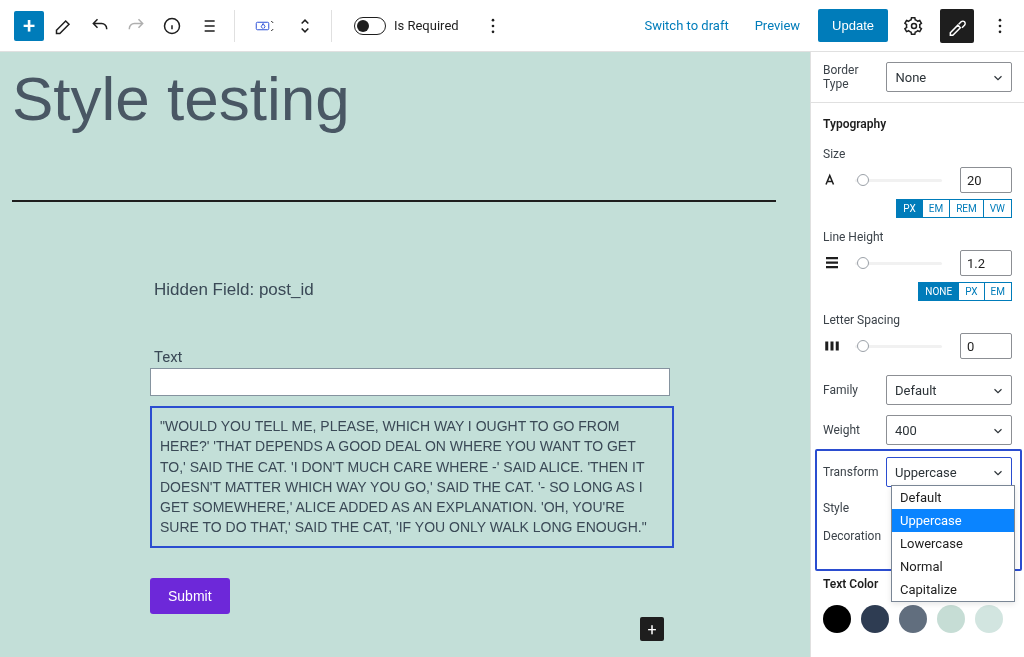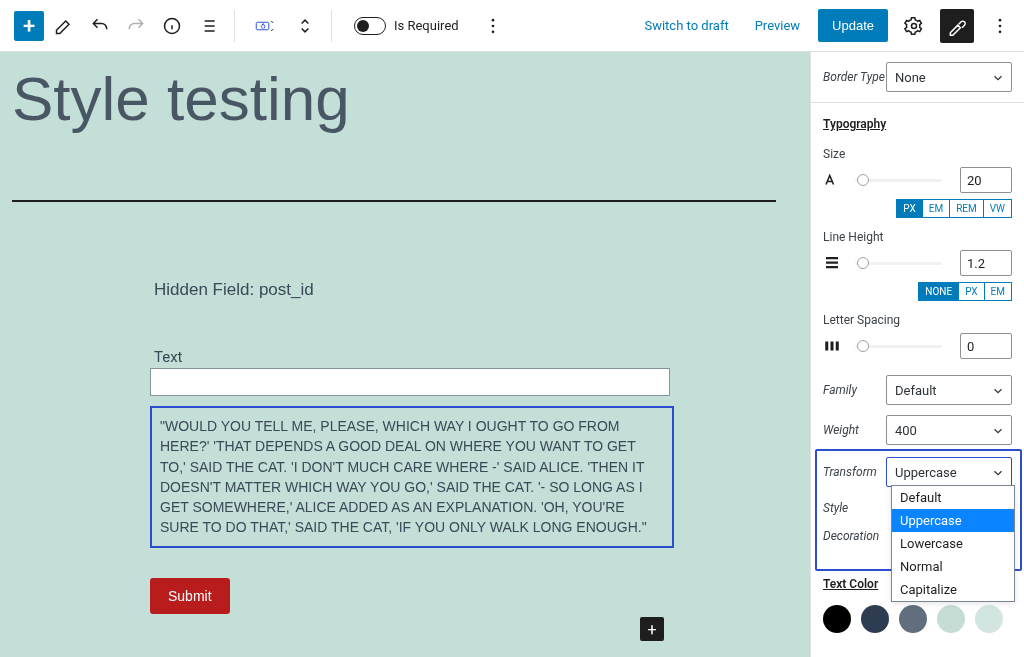--- a/index.html
+++ b/index.html
@@ -35,28 +35,28 @@
   .sidebar{width:214px;border-left:1px solid var(--sidebar-border);padding:12px 0 0 0;overflow:visible;font-size:12px;position:relative;}
 
   
   .page-title{font-family:"Segoe UI Light","Segoe UI",sans-serif;font-weight:300;font-size:62px;line-height:1;color:var(--title-color);margin:4px 0 70px 2px;letter-spacing:0;}
   .hr{height:2px;background:#1e1e1e;margin:0 8px 78px 2px;}
   .form-wrap{max-width:540px;margin-left:140px;}
   .hidden-field{font-family:"Segoe UI","Segoe UI",sans-serif;color:#3a4956;font-size:17px;margin:16px 0 48px 4px;}
   .label-text{font-size:15px;color:#3a4956;margin:4px 0 2px 4px;}
   .txtinput{width:520px;height:28px;border:1px solid #85939f;background:#fff;}
   .long-text{width:524px;margin-top:10px;border:2px solid #2b4dd0;padding:8px 8px;font-size:14px;line-height:1.45;color:#3a4956;font-family:"Segoe UI",sans-serif;}
-  .submit{margin-top:30px;background:#b91c1c;color:#fff;border:none;border-radius:3px;padding:10px 18px;font-size:14px;cursor:pointer;}
+  .submit{margin-top:30px;background:#6d28d9;color:#fff;border:none;border-radius:3px;padding:10px 18px;font-size:14px;cursor:pointer;}
   .inserter{position:absolute;right:146px;bottom:16px;width:24px;height:24px;background:#1e1e1e;color:#fff;border-radius:2px;display:flex;align-items:center;justify-content:center;font-size:16px;}
 
   
   .side-sec{padding:0 12px;position:relative;}
-  .side-h{font-size:12px;font-weight:600;color:#1e1e1e;padding:14px 0 10px 0;text-decoration:underline;}
+  .side-h{font-size:12px;font-weight:600;color:#1e1e1e;padding:14px 0 10px 0;}
   .row{display:flex;align-items:center;justify-content:space-between;margin-bottom:10px;position:relative;}
-  .row-label{font-size:12px;color:#3c434a;font-style:italic;}
+  .row-label{font-size:12px;color:#3c434a;}
   .select-box{height:30px;border:1px solid #8c8f94;border-radius:2px;background:#fff;font-size:13px;color:#2c3338;padding:0 22px 0 8px;cursor:pointer;position:relative;display:flex;align-items:center;min-width:118px;}
   .select-box .chev{position:absolute;right:6px;top:8px;}
   .numbox{width:52px;height:26px;border:1px solid #8c8f94;border-radius:2px;font-size:13px;display:flex;align-items:center;padding-left:6px;}
   .slider-row{display:flex;align-items:center;gap:14px;margin-bottom:6px;justify-content:center;}
   .slider-icon{width:18px;height:18px;display:flex;align-items:center;justify-content:center;color:#1e1e1e;}
   .slider-track{flex:1;height:3px;background:#f1f1f1;border-radius:3px;position:relative;margin-right:4px;}
   .slider-thumb{width:12px;height:12px;border:1px solid #9ba1a8;border-radius:50%;background:#fff;position:absolute;top:-5px;left:0;}
   .units{display:flex;margin-left:auto;margin-bottom:12px;margin-top:2px;justify-content:flex-end;}
   .unit{border:1px solid var(--blue);font-size:10px;color:var(--blue);padding:3px 6px;margin-left:-1px;cursor:pointer;}
   .unit.on{background:var(--blue);color:#fff;}

